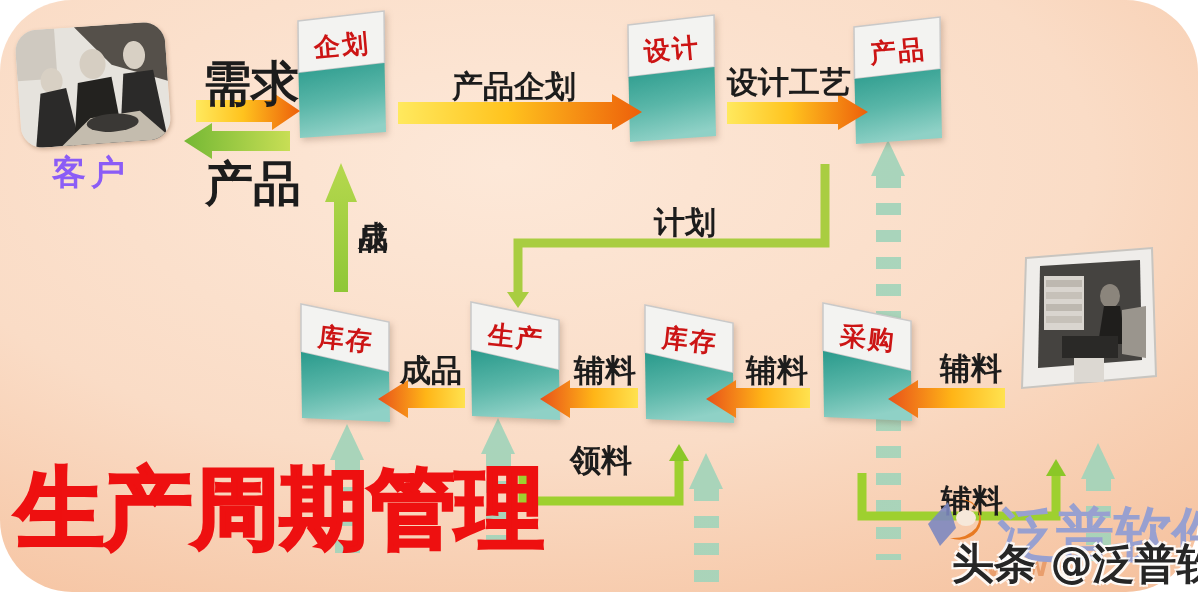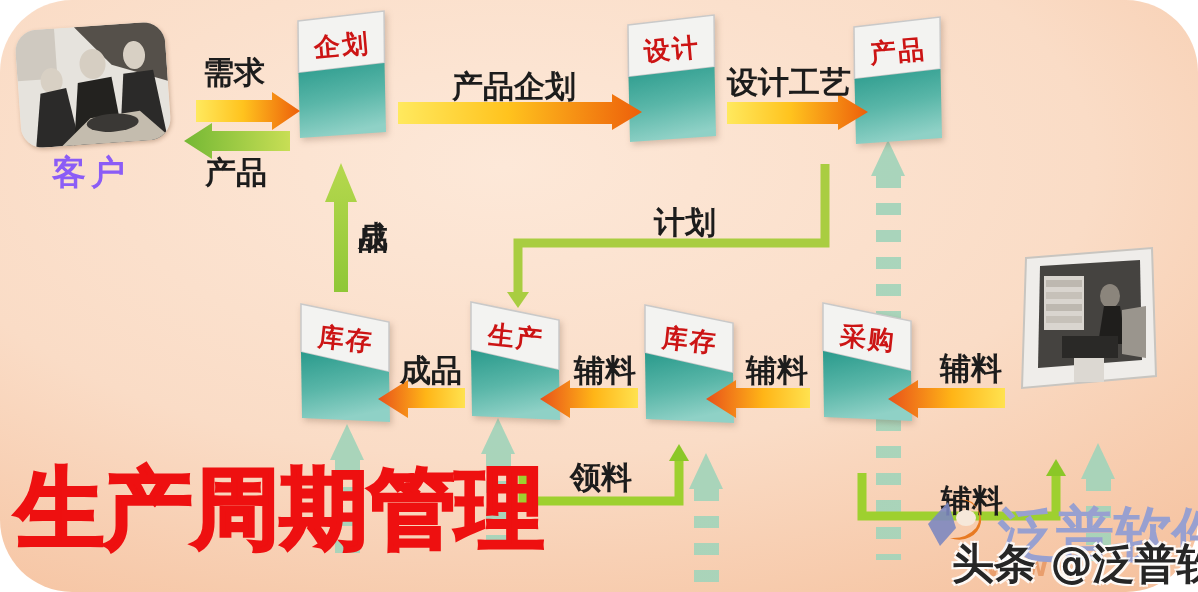--- a/index.html
+++ b/index.html
@@ -12,21 +12,21 @@
   
   .card{position:absolute;width:96px;height:132px;z-index:2;filter:drop-shadow(2px 3px 3px rgba(90,60,40,.25));}
   .card svg{position:absolute;left:0;top:0;}
   .card-label{position:absolute;left:6px;width:84px;text-align:center;
     color:#cc1414;font-weight:800;font-size:26px;letter-spacing:2px;white-space:nowrap;}
   .card-top .card-label{top:20px;transform:rotate(-5deg);}
   .card-bot .card-label{top:22px;transform:rotate(6deg);}
 
   
   .lbl{position:absolute;color:#1c1c1c;font-weight:700;font-size:31px;white-space:nowrap;z-index:4;}
-  .lbl.big{font-size:31px;}
+  .lbl.big{font-size:48px;}
   .lbl.v{writing-mode:vertical-rl;text-orientation:upright;letter-spacing:4px;}
   .actor-lbl{position:absolute;color:#8b5cf6;font-weight:800;font-size:34px;letter-spacing:5px;z-index:4;}
 
   
   .dash-arrow{position:absolute;width:34px;display:flex;flex-direction:column;align-items:center;z-index:1;opacity:.92;}
   .dash-arrow .dhead{width:34px;height:36px;background:#a3d4ba;
      clip-path:polygon(50% 0,100% 100%,0 100%);}
   .dash-arrow .dtail{width:25px;flex:1;
      background:repeating-linear-gradient(180deg,#a3d4ba 0 12px,rgba(0,0,0,0) 12px 27px);}
 
@@ -213,21 +213,21 @@
   <div class="lbl big" style="left:203px;top:52px;">需求</div>
   <div class="lbl big" style="left:205px;top:152px;">产品</div>
   <div class="lbl" style="left:452px;top:66px;">产品企划</div>
   <div class="lbl" style="left:727px;top:62px;">设计工艺</div>
   <div class="lbl v" style="left:352px;top:196px;font-size:30px;">成品</div>
   <div class="lbl" style="left:642px;top:202px;margin-left:12px;">计划</div>
   <div class="lbl" style="left:400px;top:350px;">成品</div>
   <div class="lbl" style="left:574px;top:350px;">辅料</div>
   <div class="lbl" style="left:746px;top:350px;">辅料</div>
   <div class="lbl" style="left:940px;top:348px;">辅料</div>
-  <div class="lbl" style="left:570px;top:457px;">领料</div>
+  <div class="lbl" style="left:570px;top:440px;">领料</div>
   <div class="lbl" style="left:941px;top:480px;">辅料</div>
 
   <div class="actor-lbl" style="left:52px;top:150px;">客户</div>
 
   <div id="main-title">生产周期管理</div>
 
   <svg id="wm-logo" viewBox="0 0 72 64">
     <polygon points="2,34 22,12 30,38 14,56" fill="#7d88c0" opacity="0.9"></polygon>
     <path d="M30,10 a 22,20 0 1 1 -6,38 a 30,26 0 0 0 26,-10 a 26,22 0 0 0 -4,-26 a 24,20 0 0 0 -16,-2 z" fill="#e87a22"></path>
     <ellipse cx="40" cy="28" rx="10" ry="8" fill="#f6e8da"></ellipse>

